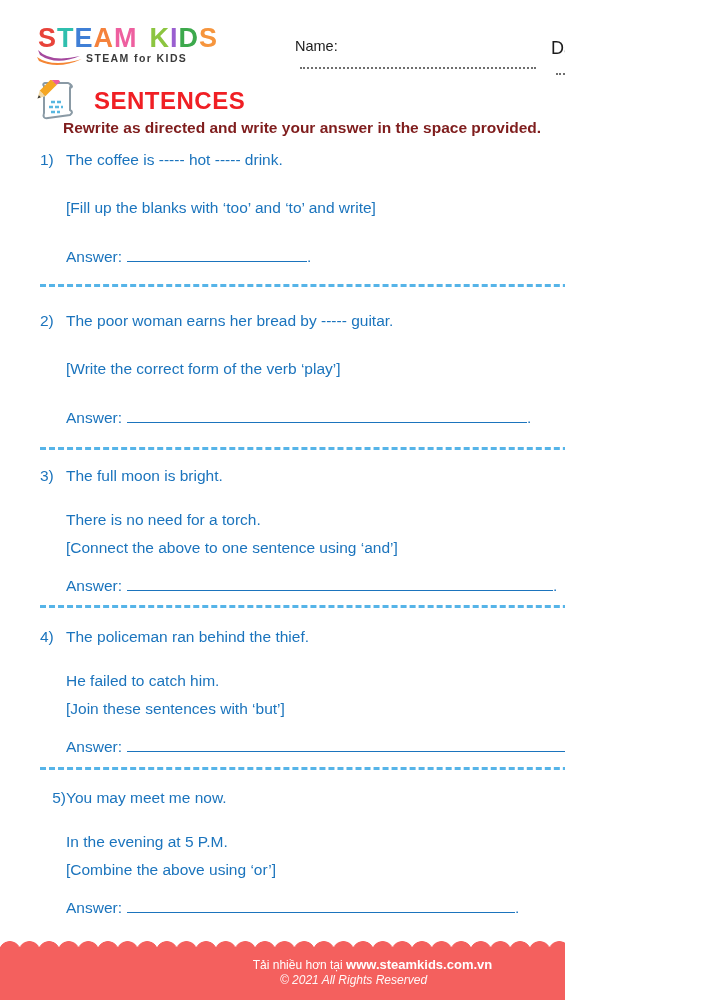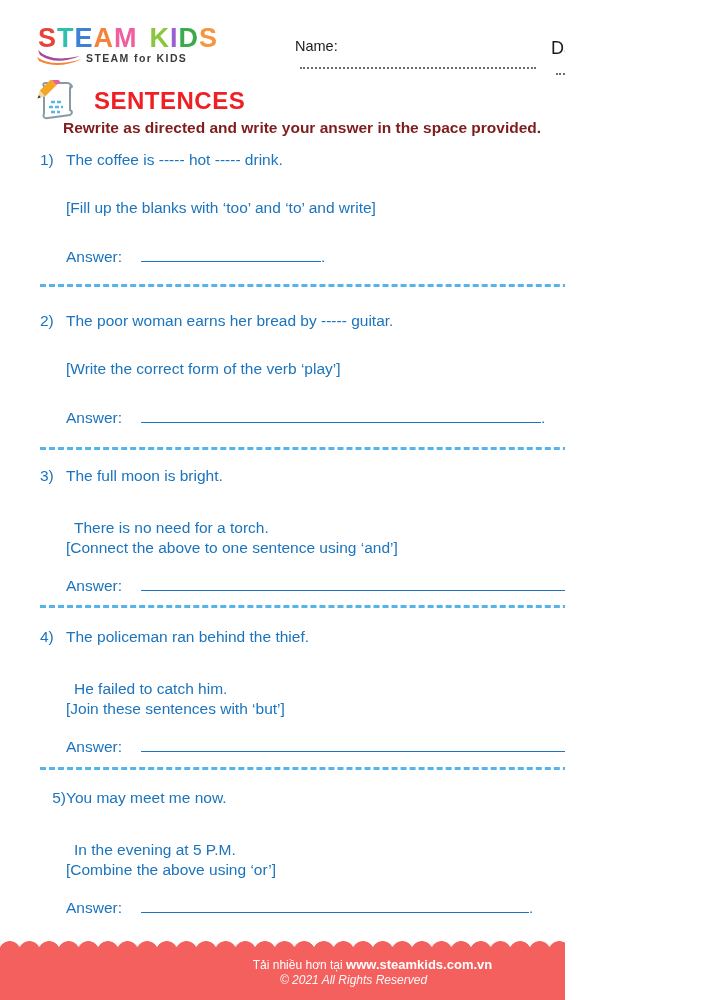--- a/index.html
+++ b/index.html
@@ -31,27 +31,27 @@
   .title-icon { width:40px; height:42px; }
   .page-title { margin:0 0 0 18px; font-size:24px; font-weight:bold; color:#f01f24; letter-spacing:0.5px; }
   .instruction { position:absolute; left:40px; top:119px; font-size:15.5px; font-weight:bold; color:#7f1d1d;margin-left:23px; }
 
   
   .q { position:absolute; left:40px; width:630px; color:#1b74bd; font-size:15.5px; }
   .q-line { position:absolute; left:26px; white-space:nowrap; }
   .q-line.first { left:0; }
   .q-num { display:inline-block; width:26px; }
   .qa .l1 { top:0; } .qa .dir { top:48px; } .qa .ans { top:96px; }
-  .qb .l1 { top:0; } .qb .l2 { top:52px;margin-left:8px; } .qb .dir { top:72px; } .qb .ans { top:109px; }
+  .qb .l1 { top:0; } .qb .l2 { top:44px; } .qb .dir { top:72px; } .qb .ans { top:109px; }
   .q1 { top:151px; height:120px; }
   .q2 { top:312px; height:120px; }
   .q3 { top:467px; height:130px; }
   .q4 { top:628px; height:130px; }
   .q5 { top:789px; height:130px;text-align:right; }
-  .ans-label { margin-right:19px; }
+  .ans-label { margin-right:5px; }
   .blank { display:inline-block; border-bottom:1.6px solid #1b74bd; height:14px; vertical-align:baseline; }
   .q1 .blank { width:180px; }
   .q2 .blank { width:400px; }
   .q3 .blank { width:426px; }
   .q4 .blank { width:478px; }
   .q5 .blank { width:388px; }
 
   .separator { position:absolute; left:40px; width:628px; border-top:3px dashed #56b4e8; }
   .sep1 { top:284px; } .sep2 { top:447px; } .sep3 { top:605px; } .sep4 { top:767px; }
 

